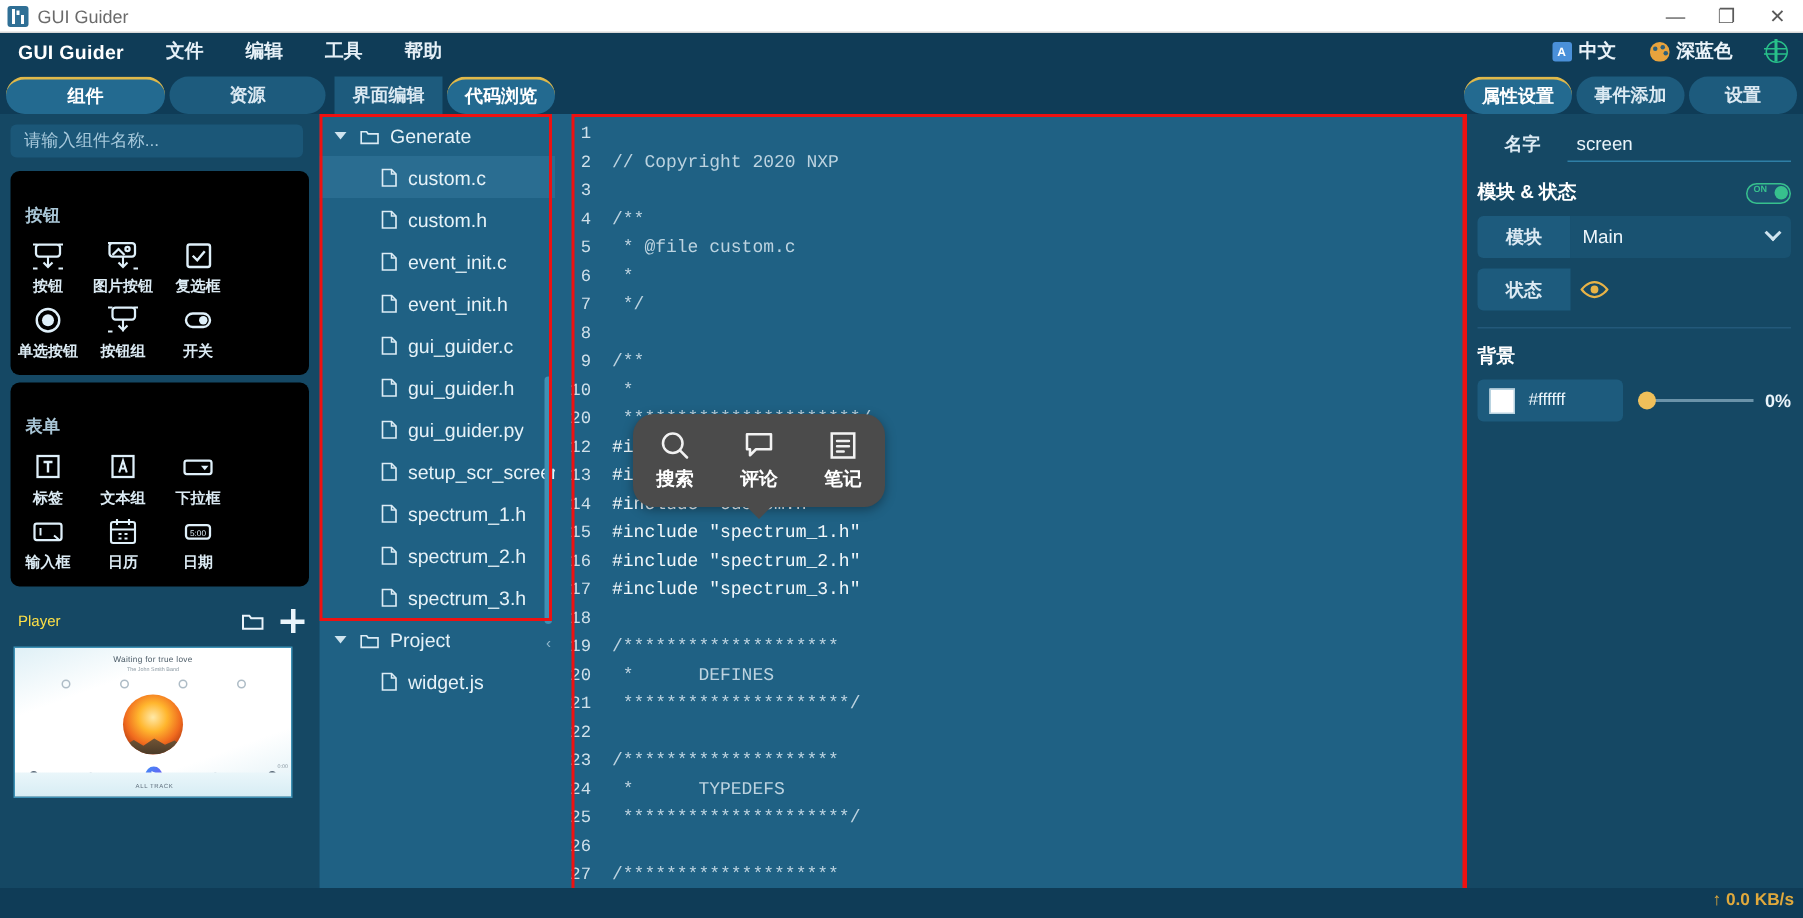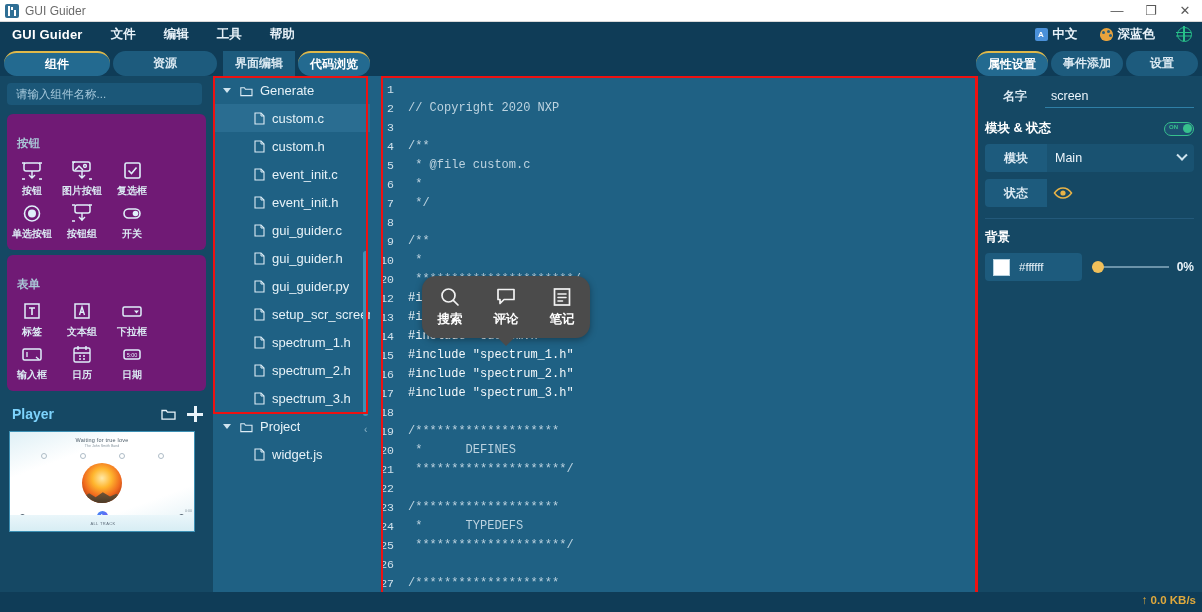--- a/index.html
+++ b/index.html
@@ -106,37 +106,37 @@
     background:#154864; overflow:hidden;
   }
   .search-wrap{ padding:7px 7px 4px 7px; }
   .search-box{
     width:195px;height:22px;background:#1b5778;border:none;border-radius:4px;
     color:#9fc3d8; font-size:11.5px; padding:0 9px;
     font-family:"Liberation Sans", sans-serif;
   }
   .search-box::placeholder{ color:#a7c9dc; }
   .grp{
-    margin:5px 7px 0 7px; background:#701a75; border-radius:6px; padding:21px 0 9px 0;
+    margin:5px 7px 0 7px; background:#000000; border-radius:6px; padding:21px 0 9px 0;
   }
   .grp-title{ font-size:11.5px; color:#a9c6d6; margin:1px 0 4px 10px; font-weight:bold;}
   .grid{ display:flex; flex-wrap:wrap; }
   .cell{
     width:50px; display:flex; flex-direction:column; align-items:center;
     margin-top:5px;
   }
   .cell .ico{ width:24px;height:22px; position:relative; }
   .cell .cap{ font-size:10px; color:#dbeaf3; margin-top:2px; font-weight:bold; white-space:nowrap;}
   .sv{ width:24px;height:22px; display:block; }
 
   .player-hdr{
     margin-top:9px; height:28px; display:flex; align-items:center;
     padding:0 10px 0 12px;
   }
-  .player-hdr .t{ font-size:14px; color:#7dd3fc;font-weight:bold; }
+  .player-hdr .t{ font-size:10px; color:#fde047; }
   .player-hdr .acts{ margin-left:auto; display:flex; align-items:center; gap:11px;}
   .folder-ic{ width:15px;height:13px;position:relative; }
   .plus-ic{ width:16px;height:16px;position:relative; }
   .plus-ic:before,.plus-ic:after{
     content:"";position:absolute;background:#eaf4fa;
   }
   .plus-ic:before{ left:0;top:6.5px;width:16px;height:3px; }
   .plus-ic:after{ top:0;left:6.5px;height:16px;width:3px; }
 
   .preview{

